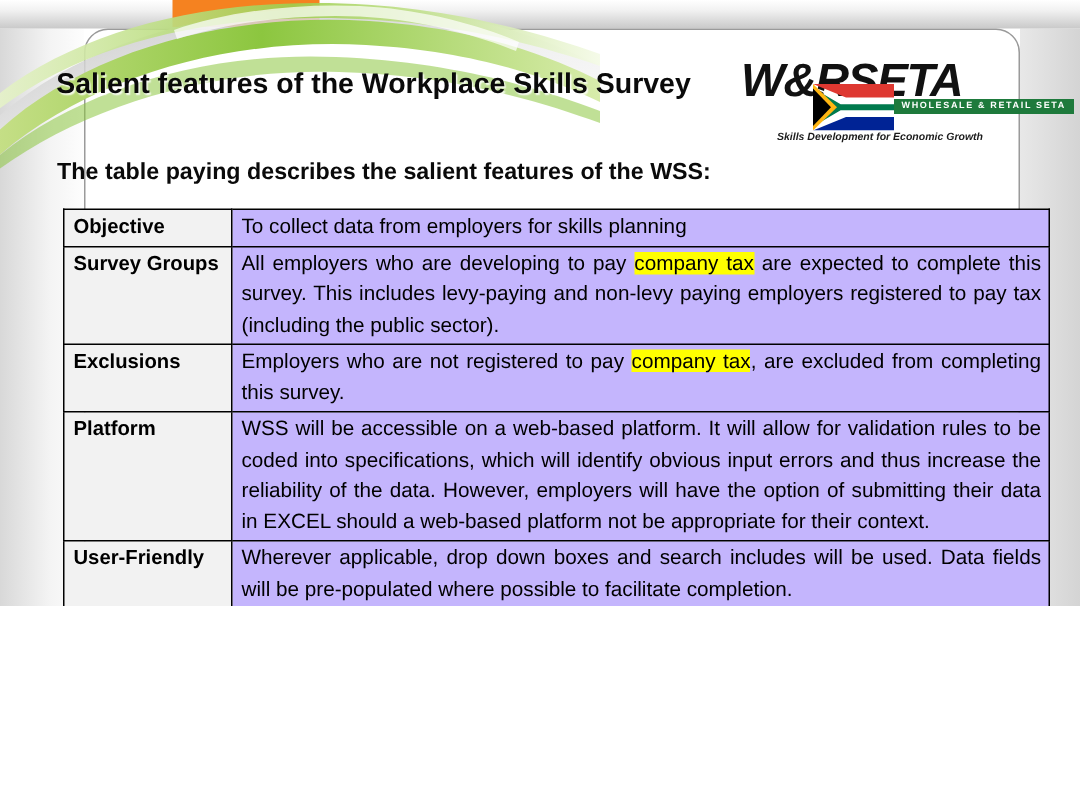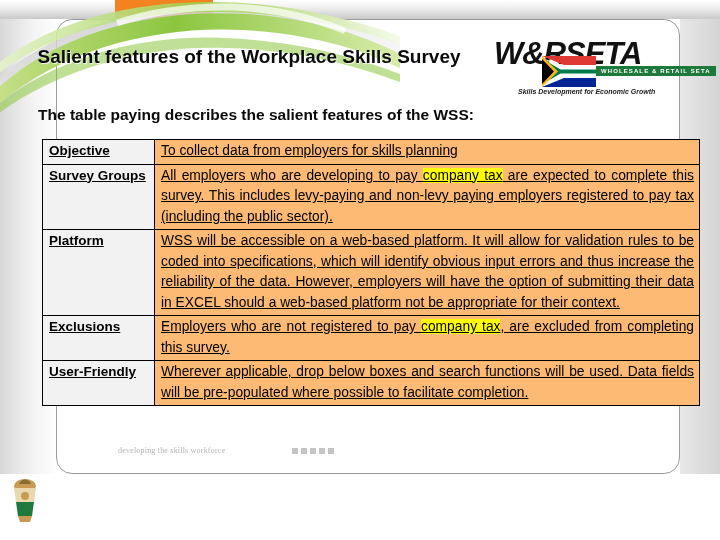--- a/index.html
+++ b/index.html
@@ -3,21 +3,21 @@
 <meta charset="utf-8">
 <style>
   html, body {
     margin: 0;
     padding: 0;
     background: #ffffff;
   }
   #slide {
     position: relative;
     width: 720px;
-    height: 540px;
+    height: 404px;
     overflow: hidden;
     background: #ffffff;
     font-family: "Liberation Sans", sans-serif;
   }
 
   
   .header-band {
     position: absolute;
     left: 0; top: 0;
     width: 720px; height: 19px;
@@ -137,33 +137,32 @@
     width: 658px;
     border-collapse: collapse;
     table-layout: fixed;
     background: transparent;
   }
   .features-table td {
     border: 1px solid #000000;
     vertical-align: top;
     padding: 1px 4px 2px 4px;
     font-family: "Liberation Sans", sans-serif;
-    text-decoration: underline;
   }
   .features-table td.lbl {
     width: 101px;
     background: #F2F2F2;
     font-size: 13.5px;
     font-weight: bold;
     color: #000000;
     line-height: 19px;
     padding-left: 6px;
   }
   .features-table td.val {
-    background: #fdba74;
+    background: #c4b5fd;
     font-size: 13.8px;
     color: #000000;
     line-height: 20.5px;
     text-align: justify;
     text-justify: inter-word;
     padding-left: 6px;
     padding-right: 5px;
   }
   .features-table td.val.nojust { text-align: left; }
   .hl { background: #FFFF00; }
@@ -260,30 +259,30 @@
     <tbody>
       <tr>
         <td class="lbl">Objective</td>
         <td class="val nojust">To collect data from employers for  skills planning</td>
       </tr>
       <tr>
         <td class="lbl">Survey Groups</td>
         <td class="val"><span>All employers who are developing to pay </span><span class="hl">company tax</span><span> are expected to complete this survey. This includes levy-paying and non-levy paying employers registered to pay tax (including the public sector).</span></td>
       </tr>
       <tr>
+        <td class="lbl">Exclusions</td>
+        <td class="val"><span>Employers who are not registered to pay </span><span class="hl">company tax</span><span>, are excluded from completing this survey.</span></td>
+      </tr>
+      <tr>
         <td class="lbl">Platform</td>
         <td class="val">WSS will be accessible on a web-based platform. It will allow for validation rules to be coded into specifications, which will identify obvious input errors and thus increase the reliability of the data. However, employers will have the option of submitting their data in EXCEL should a web-based platform not be appropriate for their context.</td>
       </tr>
       <tr>
-        <td class="lbl">Exclusions</td>
-        <td class="val"><span>Employers who are not registered to pay </span><span class="hl">company tax</span><span>, are excluded from completing this survey.</span></td>
-      </tr>
-      <tr>
         <td class="lbl">User-Friendly</td>
-        <td class="val">Wherever applicable, drop below boxes and search functions will be used. Data fields will be pre-populated where possible to facilitate completion.</td>
+        <td class="val">Wherever applicable, drop down boxes and search includes will be used. Data fields will be pre-populated where possible to facilitate completion.</td>
       </tr>
     </tbody>
   </table>
 
   <div class="footer-note">developing the skills workforce</div>
   <div class="footer-dots">
     <i></i>
     <i></i>
     <i></i>
     <i></i>

